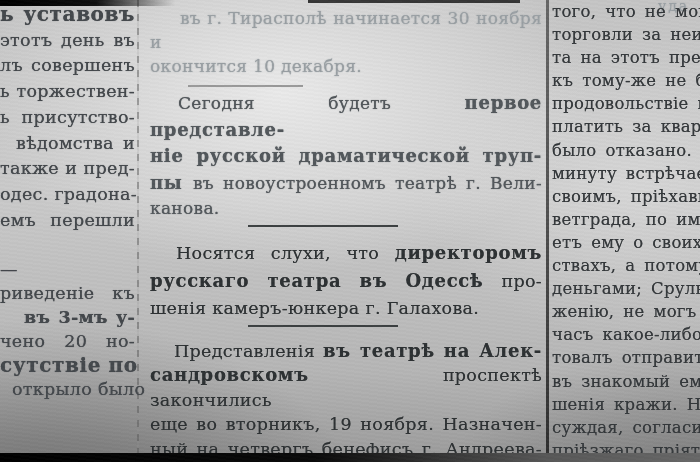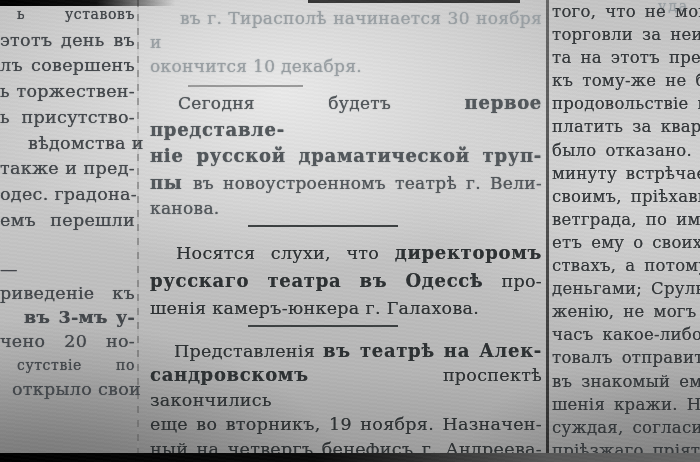--- a/index.html
+++ b/index.html
@@ -29,21 +29,21 @@
     background:linear-gradient(90deg, var(--band-black,#000) 0%, #111 55%, rgba(17,17,17,0) 100%);}
   .rule-top-frag{position:absolute;left:308px;top:0;width:212px;height:3px;background:#1c1c1c;opacity:.85;filter:blur(.4px);}
   .band-bottom{position:absolute;left:0;bottom:0;width:700px;height:9px;
     background:linear-gradient(90deg, var(--band-black,#000) 0%, #0a0a0a 45%, #333 62%, #575757 78%, var(--band-gray,#676767) 100%);
     filter:blur(.3px);}
   
   #left-col{position:absolute;left:0;top:2px;width:135px;filter:blur(.25px);}
   .lc-line{font-size:17.5px;line-height:25.7px;white-space:nowrap;text-align:justify;text-align-last:justify;
     color:var(--ink-left,#45494d);text-shadow:0 0 .7px var(--ink-left,#45494d);letter-spacing:.3px;}
   .lc-line.lg{font-size:20px;font-weight:bold;letter-spacing:2px;}
-  .lc-line.bold{font-weight:normal;font-size:14px;letter-spacing:.6px;margin-left:17px;}
+  .lc-line.bold{font-weight:bold;font-size:20px;letter-spacing:.6px;}
   .lc-line.dash{text-align-last:left;margin-top:24px;line-height:24px;}
   .lc-line.post{line-height:24px;}
   
   #mid-col{position:absolute;left:150px;top:0;width:392px;filter:blur(.2px);}
   .m-line{font-size:17px;line-height:25px;text-align:justify;text-align-last:justify;letter-spacing:.3px;}
   .m-line.last{text-align-last:left;}
   .bseg{font-weight:bold;font-size:18px;letter-spacing:.7px;}
   .p-faint .m-line{color:var(--ink-faint,#9aa0a4);text-shadow:0 0 1.3px var(--ink-faint,#9aa0a4);}
   .p-semi  .m-line{color:var(--ink-medium,#53585c);text-shadow:0 0 .9px var(--ink-medium,#53585c);}
   .p-dark  .m-line{color:var(--ink-dark,#2d3133);text-shadow:0 0 .5px rgba(45,49,51,.65);}
@@ -66,30 +66,30 @@
 
 <div class="sep sep-left"></div>
 <div class="sep sep-right"></div>
 
 <div id="left-col">
     <div class="lc-line bold lg">ь уставовъ</div>
     <div class="lc-line">этотъ день въ</div>
     <div class="lc-line">лъ совершенъ</div>
     <div class="lc-line">ь торжествен-</div>
     <div class="lc-line">ь присутство-</div>
-    <div class="lc-line" style="padding-left: 28px;">вѣдомства и</div>
+    <div class="lc-line" style="padding-left: 16px;">вѣдомства и</div>
     <div class="lc-line">также и пред-</div>
     <div class="lc-line">одес. градона-</div>
     <div class="lc-line">емъ перешли</div>
     <div class="lc-line dash">—</div>
     <div class="lc-line post" style="padding-left: 0;">риведеніе къ</div>
     <div class="lc-line post" style="padding-left: 24px; font-weight: bold;">въ 3-мъ у-</div>
     <div class="lc-line post">чено 20 но-</div>
     <div class="lc-line bold post">сутствіе по</div>
-    <div class="lc-line post" style="padding-left: 12px;">открыло свои</div>
+    <div class="lc-line post" style="padding-left: 12px;">открыло было</div>
   </div>
 
 <div id="mid-col">
   <div class="top-frag">уда</div>
 <div class="m-para p-faint" data-para="tiraspol-notice">
       <div class="m-line" style="text-indent: 30px;"><span class="rseg">въ г. Тирасполѣ начинается 30 ноября и</span></div>
       <div class="m-line last"><span class="rseg">окончится 10 декабря.</span></div>
     </div>
     <div class="m-rule faint"></div>
     <div class="m-para p-semi" data-para="first-performance">

